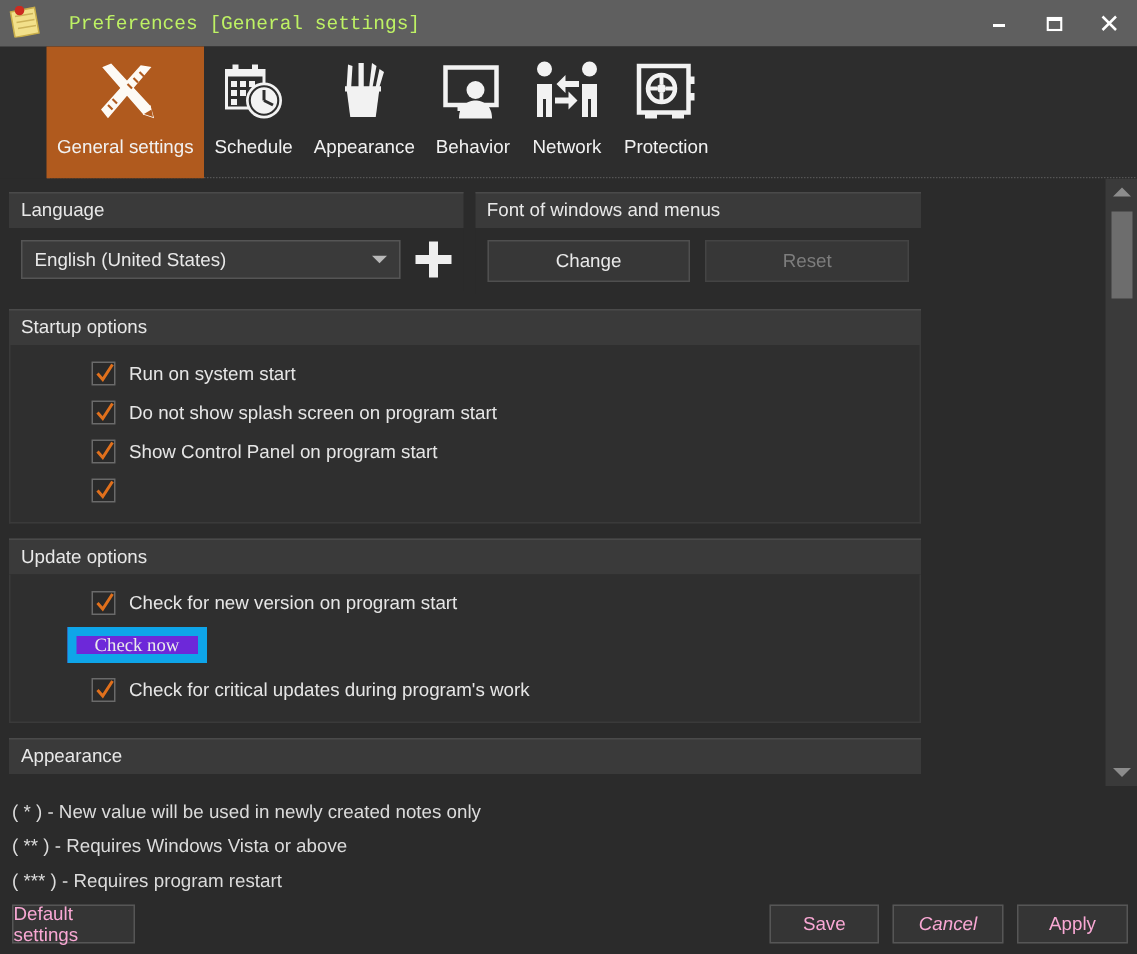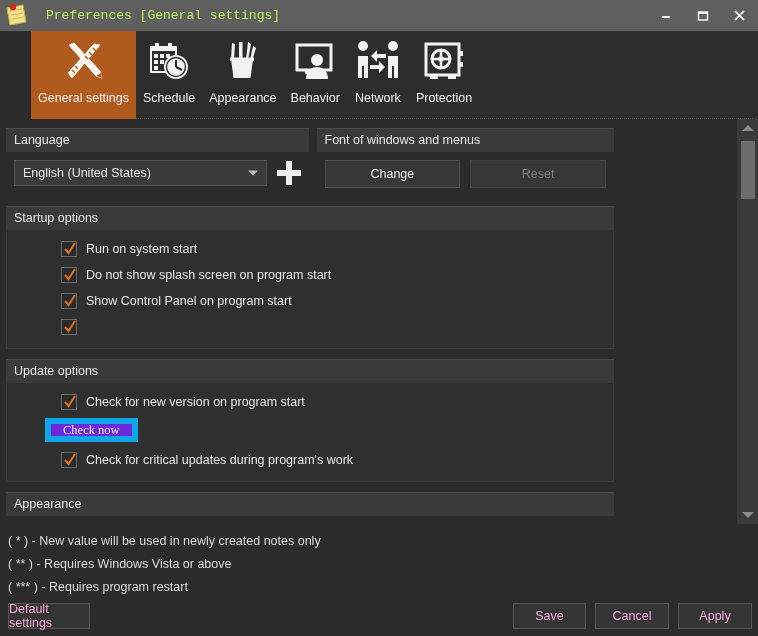--- a/index.html
+++ b/index.html
@@ -174,21 +174,21 @@
     background: #2b2b2b;
   }
   .fbtn {
     position: absolute; top: 7px; height: 26px;
     background: #353535; border: 1px solid #565656;
     color: #f9a8d4; font-size: 12.5px;
     display: flex; align-items: center; justify-content: center;
   }
   #btn-default { left: 8px; width: 82px; }
   #btn-save    { left: 513px; width: 73px; }
-  #btn-cancel  { left: 595px; width: 74px; }
+  #btn-cancel  { left: 595px; width: 74px; font-style: italic; }
   #btn-apply   { left: 678px; width: 74px; }
 </style>
 </head>
 <body>
 
 <div class="titlebar">
   <div class="titlebar-icon">
     <svg class="note-glyph" viewBox="0 0 22 21">
       <polygon points="2,4 18,1 21,18 5,21" fill="#f2e08a" stroke="#c9ae4a" stroke-width="1"></polygon>
       <line x1="5" y1="7" x2="17" y2="5" stroke="#cdb45a" stroke-width="1"></line>

